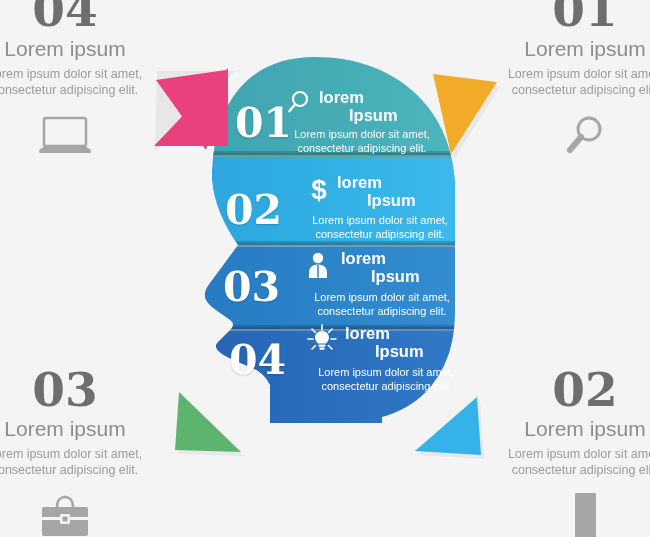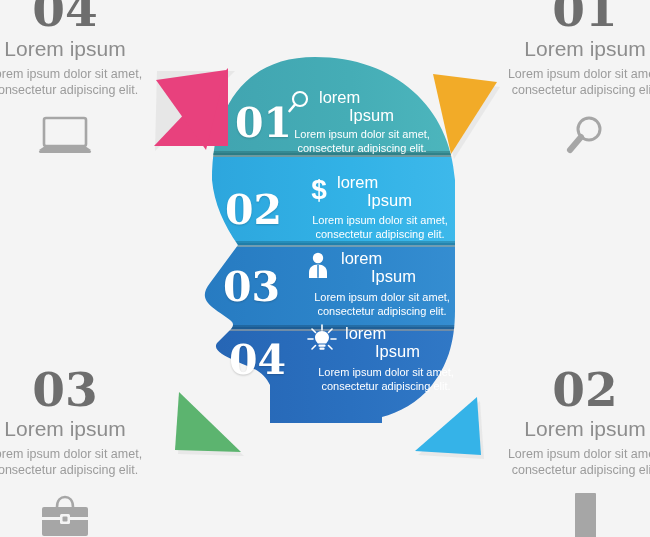--- a/index.html
+++ b/index.html
@@ -57,21 +57,21 @@
     font-family:"DejaVu Serif","Liberation Serif",serif;
     font-weight:700;
     font-size:41px;
     line-height:41px;
     color:#ffffff;
     text-shadow:0 1px 2px rgba(0,0,0,.18);
   }
   .band .bttl{
     position:absolute;
     font-size:16.5px;
-    font-weight:400;
+    font-weight:700;
     line-height:18px;
     color:#ffffff;
     white-space:nowrap;
   }
   .band .bttl .l2{display:block;padding-left:30px;}
   .band .bbody{
     position:absolute;
     font-size:11px;
     line-height:13.5px;
     color:#ffffff;

